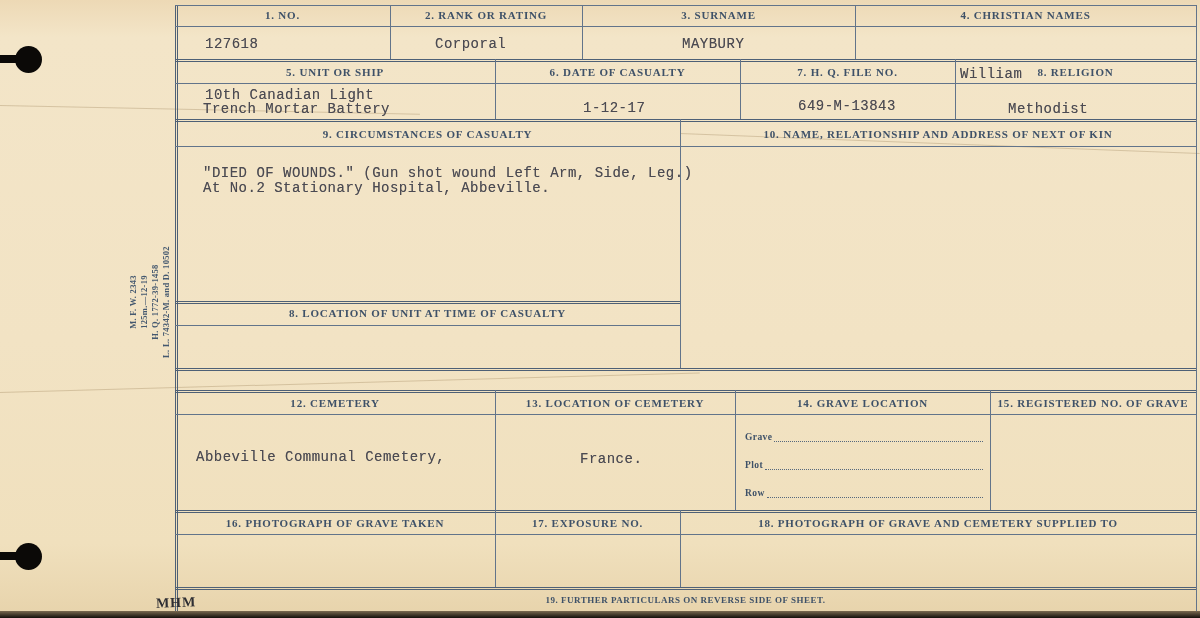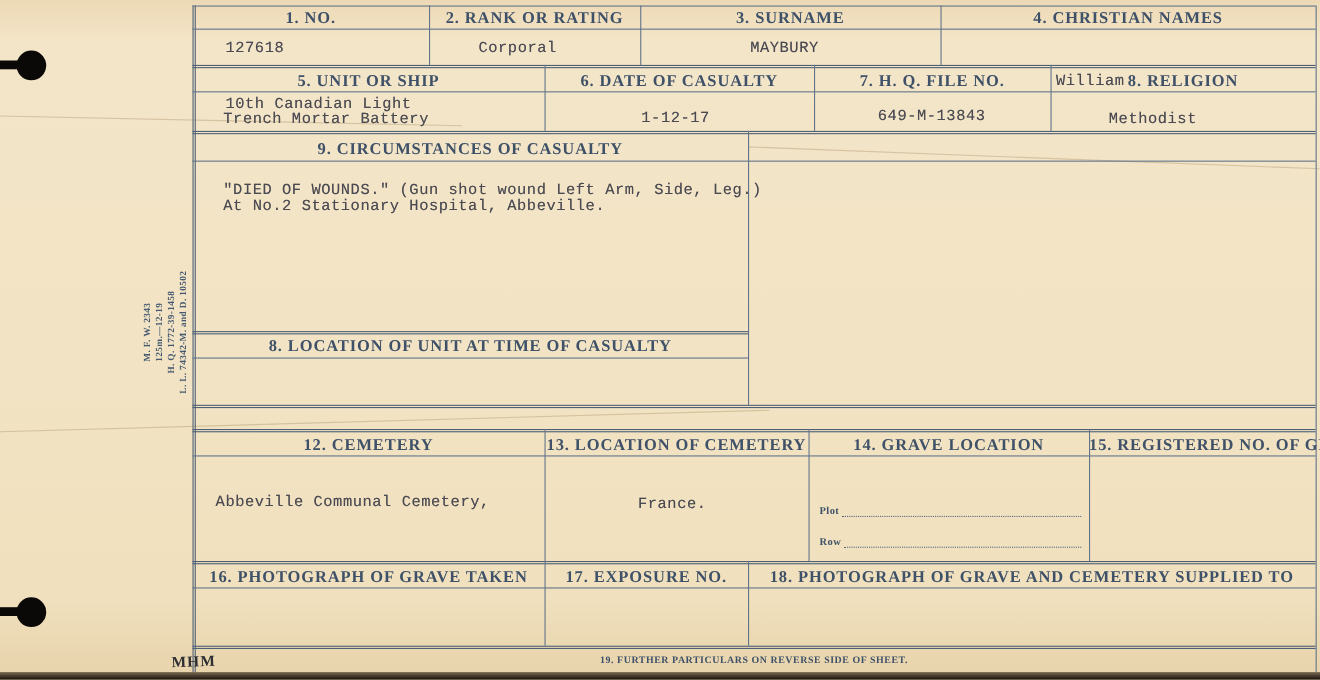--- a/index.html
+++ b/index.html
@@ -15,21 +15,21 @@
   }
   
   .hl{position:absolute;height:0;border-top:1px solid #62748a;}
   .hl2{position:absolute;height:0;border-top:3px double #4e6076;}
   .vl{position:absolute;width:0;border-left:1px solid #62748a;}
   .vl2{position:absolute;width:0;border-left:3px double #4e6076;}
   
   .hdr{
     position:absolute;text-align:center;
     font-family:"Liberation Serif", serif;font-weight:bold;
-    font-size:15px;letter-spacing:0.8px;color:#3e5168;
+    font-size:11px;letter-spacing:0.8px;color:#3e5168;
     white-space:nowrap;
   }
   .tw{
     position:absolute;
     font-family:"Liberation Mono","DejaVu Sans Mono", monospace;
     font-size:14px;letter-spacing:0.5px;color:#4b4a52;
     white-space:pre;line-height:15px;
     text-shadow:0 0 0.6px rgba(75,74,82,0.55);
   }
   .small-note{
@@ -118,20 +118,21 @@
   <div class="hdr" style="left:390px;width:192px;top:9px;">2. RANK OR RATING</div>
   <div class="hdr" style="left:582px;width:273px;top:9px;">3. SURNAME</div>
   <div class="hdr" style="left:855px;width:341px;top:9px;">4. CHRISTIAN NAMES</div>
 
   <div class="hdr" style="left:175px;width:320px;top:66px;">5. UNIT OR SHIP</div>
   <div class="hdr" style="left:495px;width:245px;top:66px;">6. DATE OF CASUALTY</div>
   <div class="hdr" style="left:740px;width:215px;top:66px;">7. H. Q. FILE NO.</div>
   <div class="hdr" style="left:955px;width:241px;top:66px;">8. RELIGION</div>
 
   <div class="hdr" style="left:175px;width:505px;top:128px;">9. CIRCUMSTANCES OF CASUALTY</div>
+  <div class="hdr" style="left:680px;width:516px;top:128px;">10. NAME, RELATIONSHIP AND ADDRESS OF NEXT OF KIN</div>
   <div class="hdr" style="left:175px;width:505px;top:307px;">8. LOCATION OF UNIT AT TIME OF CASUALTY</div>
 
 
   <div class="hdr" style="left:175px;width:320px;top:397px;">12. CEMETERY</div>
   <div class="hdr" style="left:495px;width:240px;top:397px;">13. LOCATION OF CEMETERY</div>
   <div class="hdr" style="left:735px;width:255px;top:397px;">14. GRAVE LOCATION</div>
   <div class="hdr" style="left:990px;width:206px;top:397px;">15. REGISTERED NO. OF GRAVE</div>
 
   <div class="hdr" style="left:175px;width:320px;top:517px;">16. PHOTOGRAPH OF GRAVE TAKEN</div>
   <div class="hdr" style="left:495px;width:185px;top:517px;">17. EXPOSURE NO.</div>
@@ -149,20 +150,24 @@
   <div class="tw" style="left:583px;top:101px;">1-12-17</div>
   <div class="tw" style="left:798px;top:99px;">649-M-13843</div>
   <div class="tw" style="left:1008px;top:102px;">Methodist</div>
 
   <div class="tw" style="left:203px;top:166px;">"DIED OF WOUNDS." (Gun shot wound Left Arm, Side, Leg.)</div>
   <div class="tw" style="left:203px;top:181px;">At No.2 Stationary Hospital, Abbeville.</div>
 
   <div class="tw" style="left:196px;top:450px;">Abbeville Communal Cemetery,</div>
   <div class="tw" style="left:580px;top:452px;">France.</div>
 
+  <div class="grave-row" style="left:745px;top:428px;">
+    <span>Grave</span>
+    <span class="leader"></span>
+  </div>
   <div class="grave-row" style="left:745px;top:456px;">
     <span>Plot</span>
     <span class="leader"></span>
   </div>
   <div class="grave-row" style="left:745px;top:484px;">
     <span>Row</span>
     <span class="leader"></span>
   </div>
 
   <div id="margin-print">

